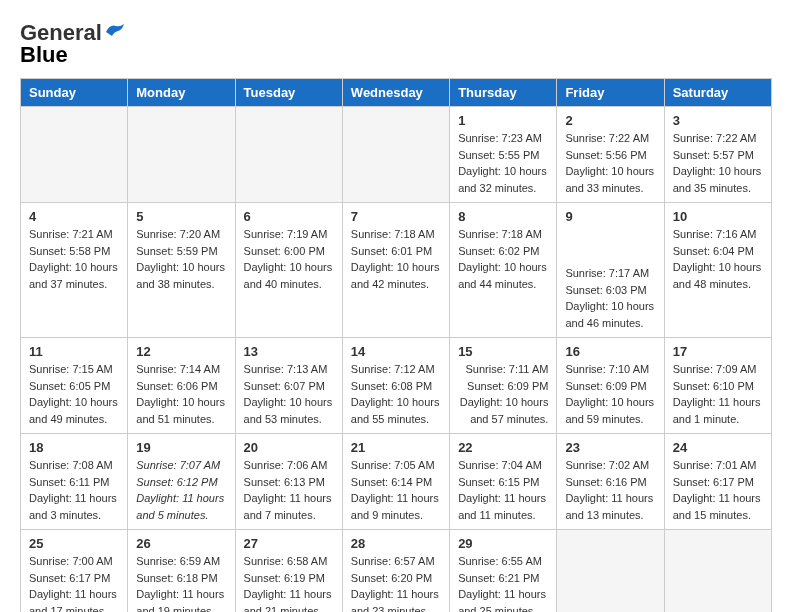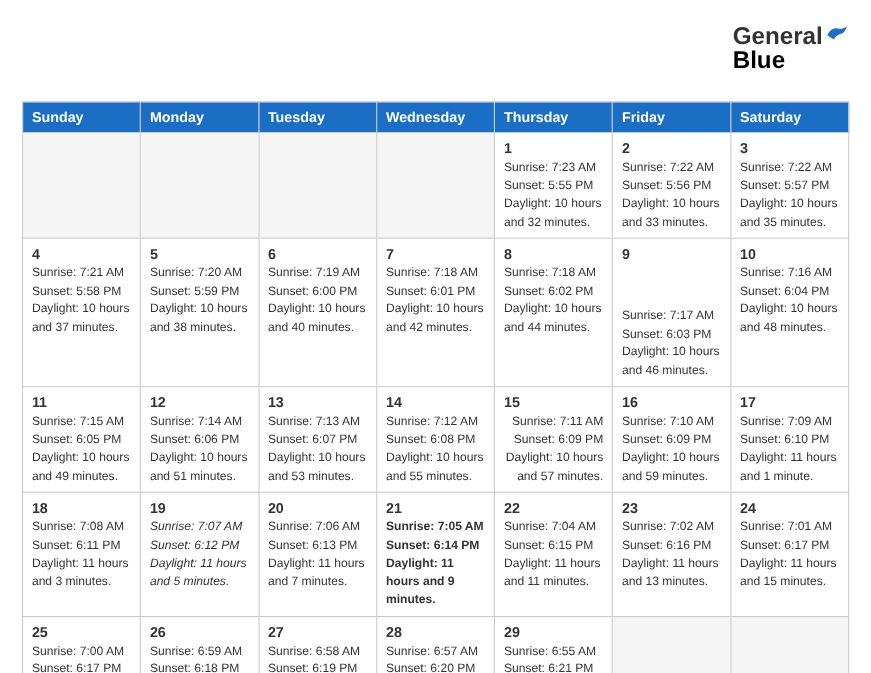--- a/index.html
+++ b/index.html
@@ -5,23 +5,23 @@
     * { box-sizing: border-box; margin: 0; padding: 0; }
     body {
       font-family: Arial, sans-serif;
       background: #fff;
       width: 792px;
       min-height: 612px;
       padding: 20px;
     }
     .header-section {
       display: flex;
-      justify-content: flex-end;
+      justify-content: flex-start;
       align-items: flex-start;
-      margin-bottom: 24px;
+      margin-bottom: 10px;
     }
     .logo {
       display: flex;
       flex-direction: column;
       align-items: flex-start;
     }
     .title-block {
       text-align: right;
     }
     .month-title {
@@ -229,21 +229,21 @@
 Daylight: 11 hours and 5 minutes.</div>
         </td>
         <td>
           <span class="day-number">20</span>
           <div class="day-info" style="white-space: pre-line;">Sunrise: 7:06 AM
 Sunset: 6:13 PM
 Daylight: 11 hours and 7 minutes.</div>
         </td>
         <td>
           <span class="day-number">21</span>
-          <div class="day-info" style="white-space: pre-line; font-weight: bold;">Sunrise: 7:05 AM
+          <div class="day-info" style="white-space: pre-line;">Sunrise: 7:05 AM
 Sunset: 6:14 PM
 Daylight: 11 hours and 9 minutes.</div>
         </td>
         <td>
           <span class="day-number">22</span>
           <div class="day-info" style="white-space: pre-line;">Sunrise: 7:04 AM
 Sunset: 6:15 PM
 Daylight: 11 hours and 11 minutes.</div>
         </td>
         <td>

